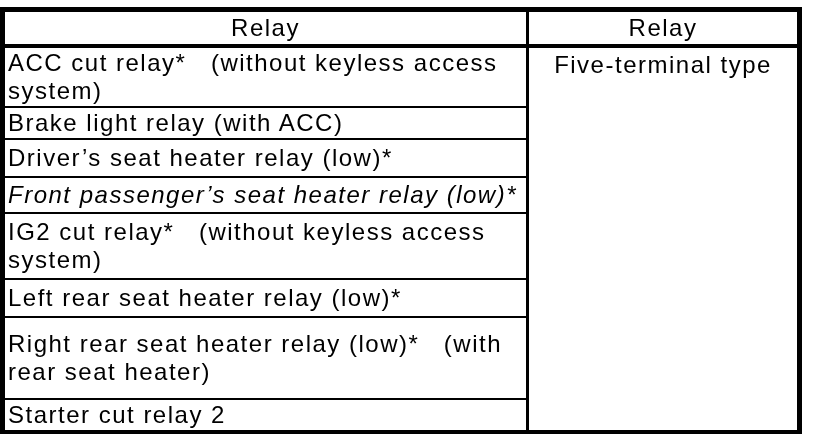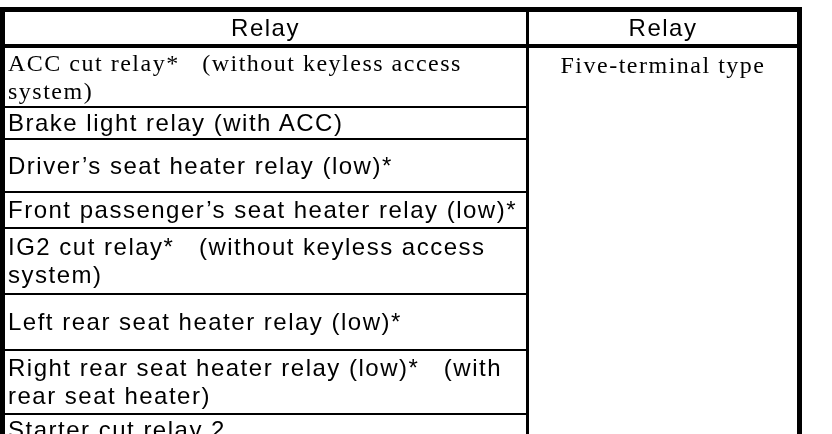--- a/index.html
+++ b/index.html
@@ -54,27 +54,27 @@
   }
   .relay-table td.test-cell {
     text-align: center;
     vertical-align: top;
     padding: 3px 4px 1px 4px;
     border-left: 3px solid var(--line, #000000);
     border-top: 2px solid var(--line, #000000);
     white-space: pre-wrap;
   }
   tr.r-hdr { height: 33px; }
-  tr.r-1 { height: 55px; font-family: Liberation Serif, serif; }
+  tr.r-1 { height: 55px; }
   tr.r-2 { height: 21px; }
-  tr.r-3 { height: 53px; }
-  tr.r-4 { height: 36px; }
+  tr.r-3 { height: 38px; }
+  tr.r-4 { height: 36px; font-style: italic; }
   tr.r-5 { height: 66px; }
-  tr.r-6 { height: 56px; }
-  tr.r-7 { height: 64px; }
+  tr.r-6 { height: 38px; }
+  tr.r-7 { height: 82px; }
   tr.r-8 { height: 29px; margin-top: 42px; }
 </style>
 </head>
 <body>
 
 <div class="page" style="--line: #000000; --bg: #ffffff; --fg: #000000;">
   <table class="relay-table">
     <colgroup>
       <col class="relay-col">
       <col class="test-col">

